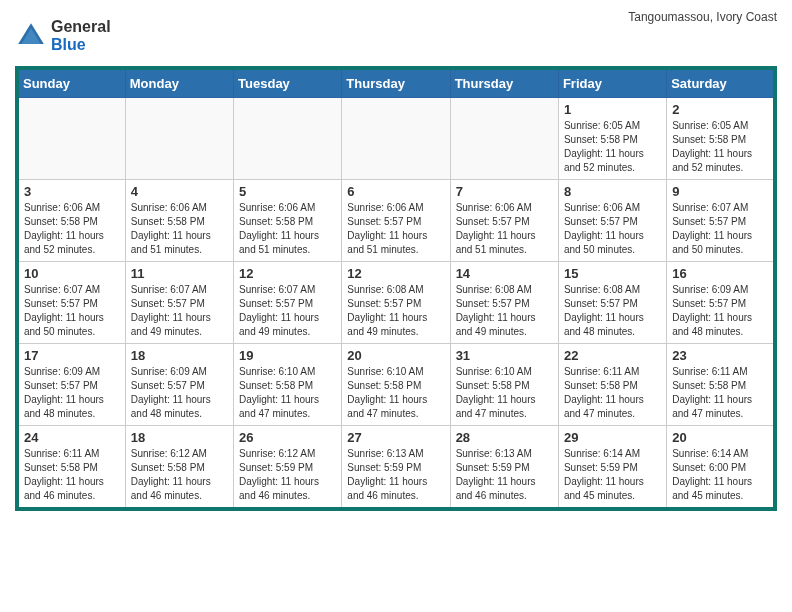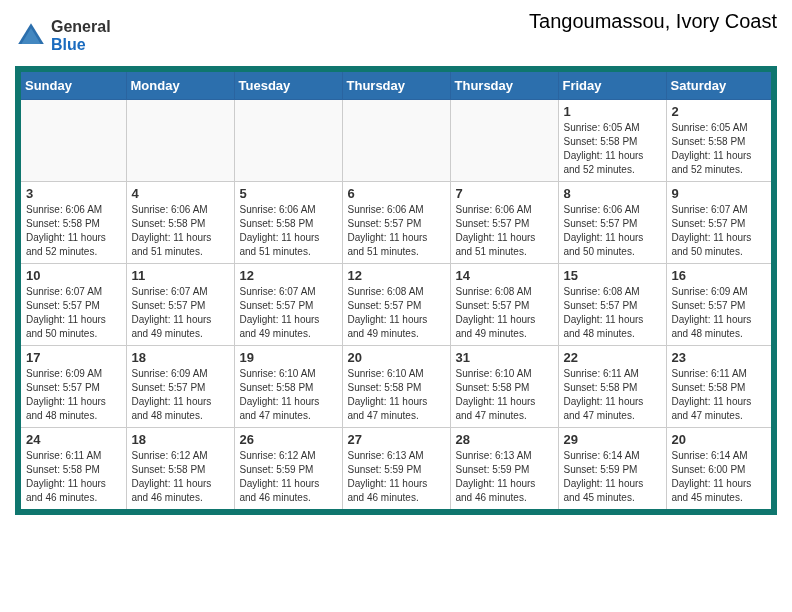--- a/index.html
+++ b/index.html
@@ -49,27 +49,27 @@
     .title-block {
       text-align: right;
     }
     .month-title {
       font-size: 36px;
       font-weight: bold;
       color: #333;
       line-height: 1.1;
     }
     .location {
-      font-size: 20px;
-      color: #000000;
+      font-size: 12px;
+      color: #404040;
     }
     .calendar {
       width: 100%;
       border-collapse: collapse;
-      border: 6px solid #0f766e;
+      border: 4px solid #0f766e;
       margin-top: 13px;
     }
     .calendar th {
       background: #2c6fad;
       color: #fff;
       font-size: 13px;
       font-weight: bold;
       padding: 6px 4px;
       text-align: left;
       border: 1px solid #2a64a0;

